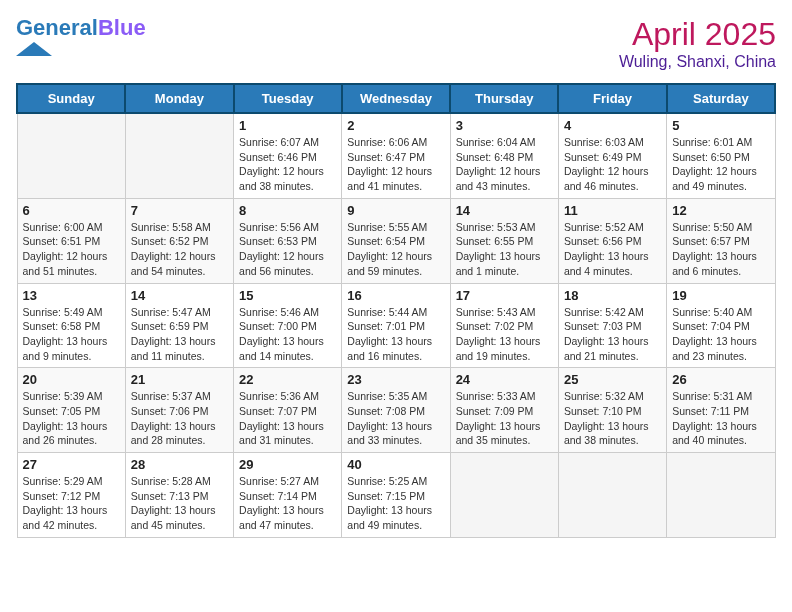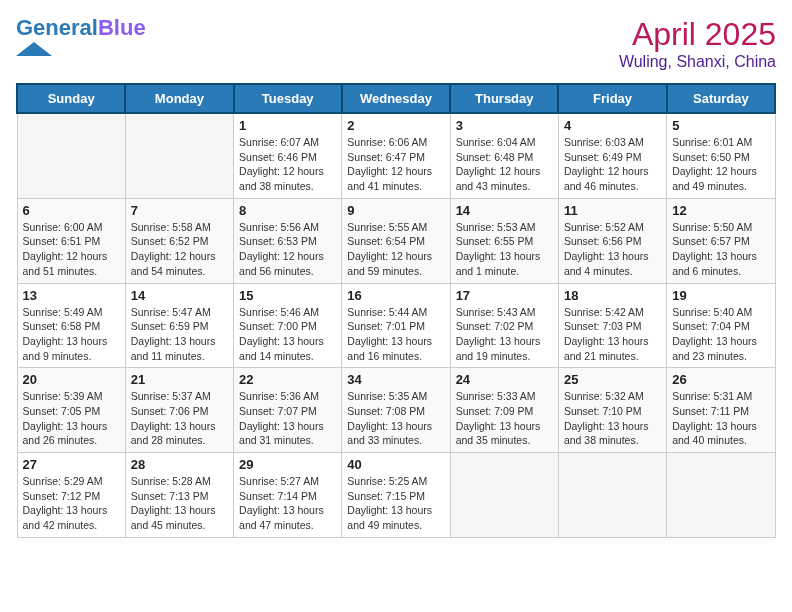--- a/index.html
+++ b/index.html
@@ -210,21 +210,21 @@
         </td>
         <td>
           <span class="day-num">21</span>
           <div class="cell-text">Sunrise: 5:37 AM<br>Sunset: 7:06 PM<br>Daylight: 13 hours and 28 minutes.</div>
         </td>
         <td>
           <span class="day-num">22</span>
           <div class="cell-text">Sunrise: 5:36 AM<br>Sunset: 7:07 PM<br>Daylight: 13 hours and 31 minutes.</div>
         </td>
         <td>
-          <span class="day-num">34</span>
+          <span class="day-num">23</span>
           <div class="cell-text">Sunrise: 5:35 AM<br>Sunset: 7:08 PM<br>Daylight: 13 hours and 33 minutes.</div>
         </td>
         <td>
           <span class="day-num">24</span>
           <div class="cell-text">Sunrise: 5:33 AM<br>Sunset: 7:09 PM<br>Daylight: 13 hours and 35 minutes.</div>
         </td>
         <td>
           <span class="day-num">25</span>
           <div class="cell-text">Sunrise: 5:32 AM<br>Sunset: 7:10 PM<br>Daylight: 13 hours and 38 minutes.</div>
         </td>

